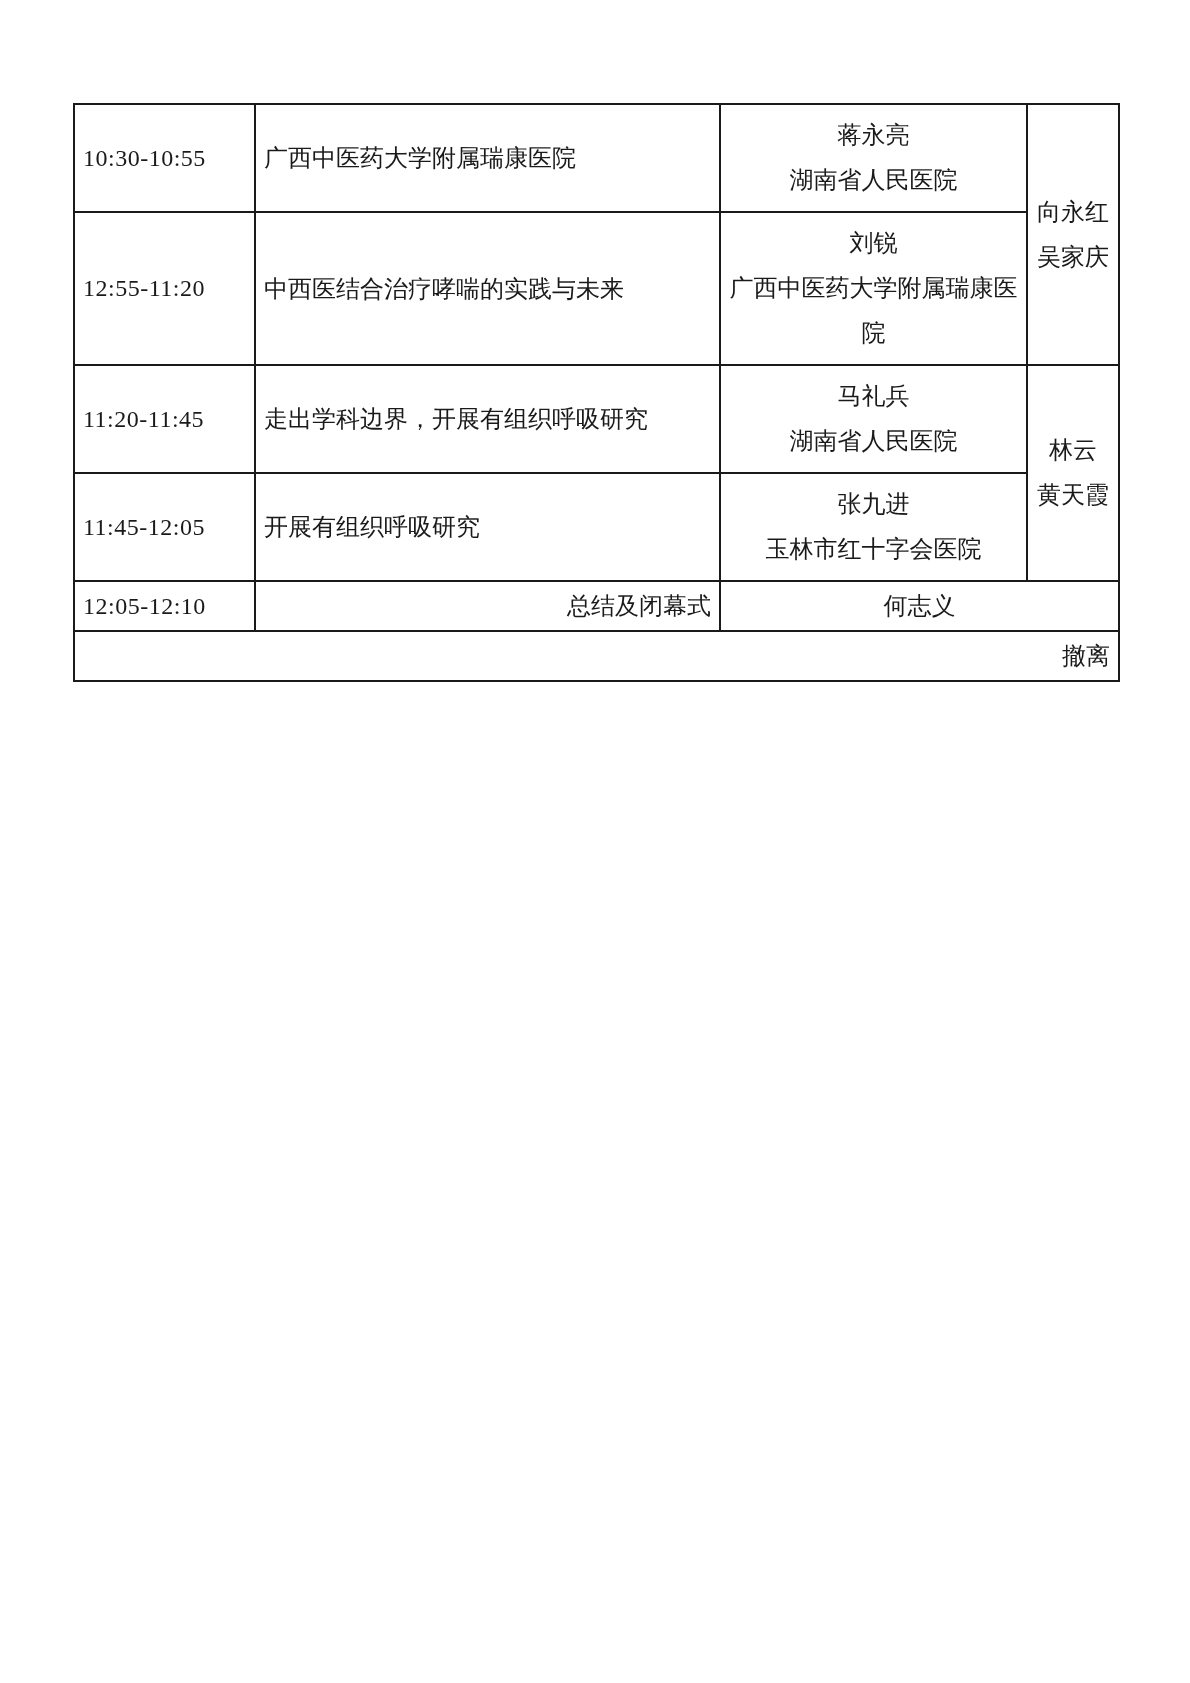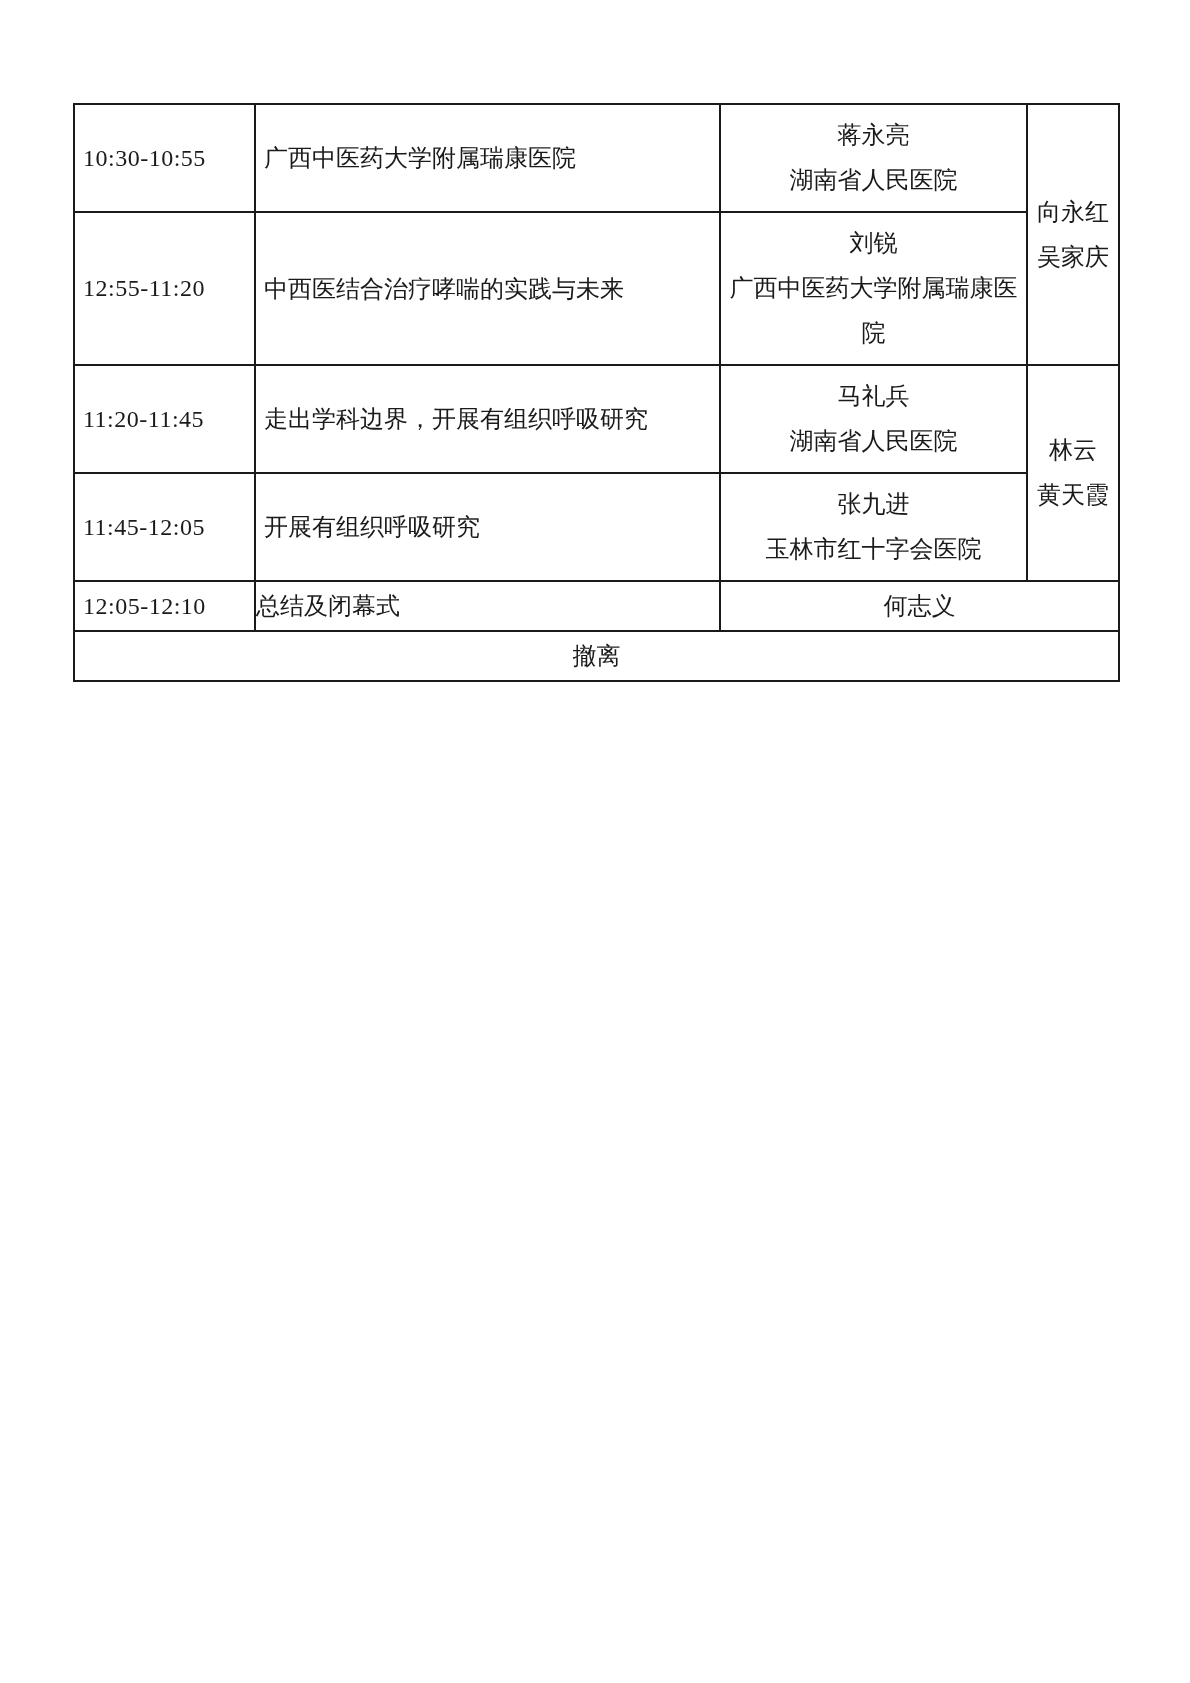--- a/index.html
+++ b/index.html
@@ -23,24 +23,24 @@
   table.schedule td {
     border: 2px solid #1a1a1a;
     font-size: 24px;
     color: #1a1a1a;
     vertical-align: middle;
     padding: 8px;
     overflow: hidden;
   }
   td.time-cell { text-align: left; letter-spacing: 0.5px; }
   td.topic-cell { text-align: left; padding-left: 11px; }
-  td.topic-cell.centered { text-align: left; padding-left: 0; }
+  td.topic-cell.centered { text-align: right; padding-left: 0; }
   td.speaker-cell, td.moderator-cell, td.host-cell { text-align: center; }
   .two-line > div { line-height: 45px; }
-  td.footer-cell { text-align: center; }
+  td.footer-cell { text-align: right; }
   tr.r-tall1 { height: 89px; }
   tr.r-tall2 { height: 87px; }
   tr.r-short1 { height: 38px; }
   tr.r-short2 { height: 50px; }
 </style>
 </head>
 <body>
 
 <div class="page">
   <table class="schedule">

